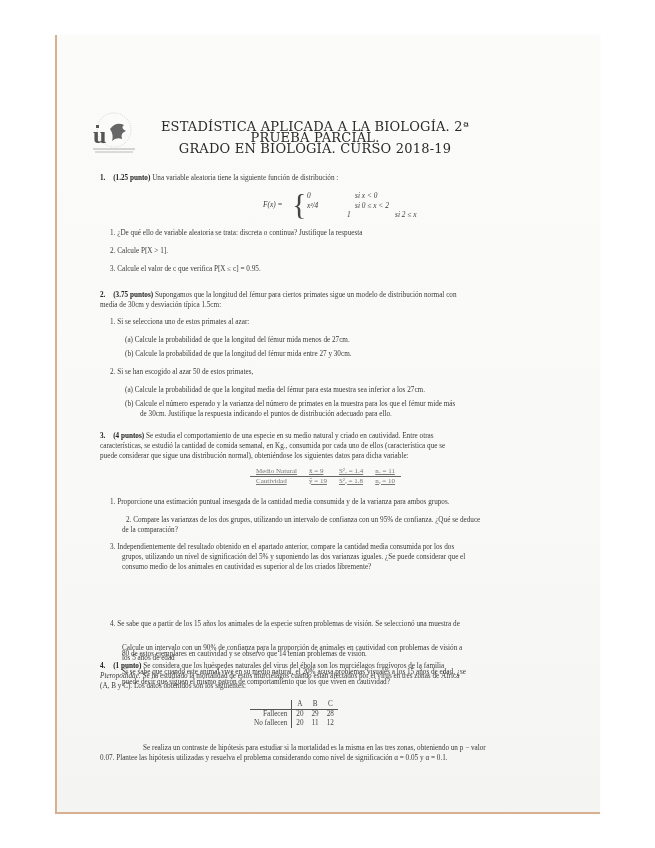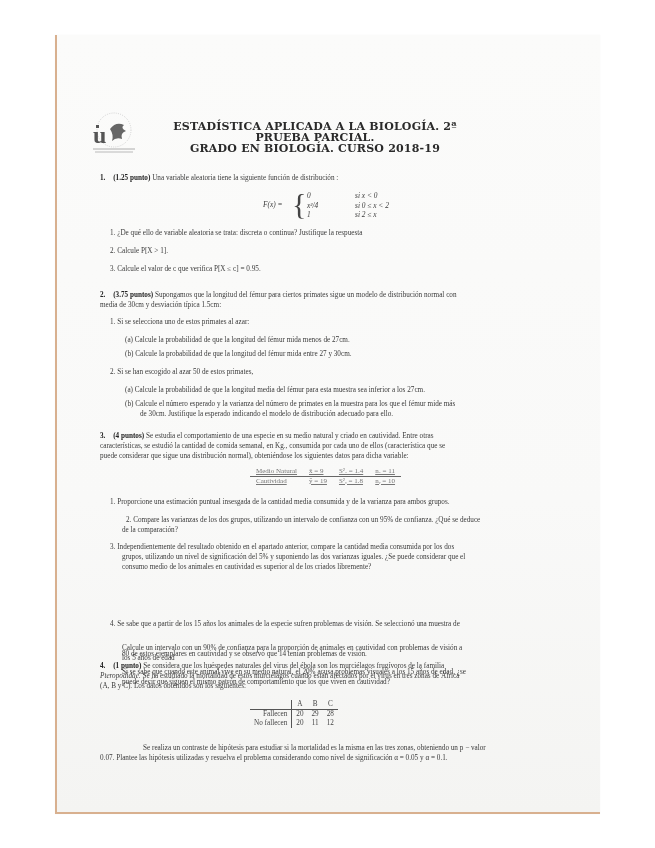--- a/index.html
+++ b/index.html
@@ -14,21 +14,21 @@
     box-shadow: 0 0 1px rgba(0,0,0,0.05);
   }
   .content {
     position:absolute; left:43px; top:0; width:460px;
     color:#3a3a3a; font-size:7.2px; line-height:9.4px;
     font-family:"Liberation Serif", "DejaVu Serif", serif;
   }
   .header { position:absolute; left:33px; top:76px; width:470px; height:50px; }
   .logo { position:absolute; left:0; top:0; width:48px; height:48px; }
   .title-block { position:absolute; left:55px; top:10px; width:340px; text-align:center;
-    font-weight:bold; font-size:11px; line-height:11px; color:#2a2a2a; letter-spacing:0.2px; }
+    font-weight:normal; font-size:13px; line-height:11px; color:#2a2a2a; letter-spacing:0.2px; }
   .title-block div:first-child { text-align:left; padding-left:0; }
   .sec { position:absolute; left:0; width:460px; }
   .b { font-weight:bold; color:#222; }
   .num { font-weight:bold; color:#222; margin-right:6px; }
   .item { position:absolute; }
   .sub { position:absolute; }
   .formula { position:absolute; left:165px; font-style:italic; font-size:7.4px; }
   .brace { position:absolute; font-size:30px; line-height:30px; font-style:normal; color:#444; font-weight:300; }
   table { border-collapse:collapse; }
   .t3 { position:absolute; left:150px; font-size:7px; color:#777; }
@@ -68,21 +68,21 @@
         <span class="num">1.</span>
         <span class="b">(1.25 punto)</span>
         <span>Una variable aleatoria tiene la siguiente función de distribución :</span>
       </div>
       <div class="formula" style="top:15px;">
         <span style="position:absolute;left:-2px;top:11px;white-space:nowrap;">F(x) =</span>
         <span class="brace" style="left:27px;top:0px;">{</span>
         <div style="position:absolute;left:42px;top:2px;width:160px;">
           <div style="height:9.5px;"><span style="display:inline-block;width:48px;">0</span><span>si x &lt; 0</span></div>
           <div style="height:9.5px;"><span style="display:inline-block;width:48px;">x²/4</span><span>si 0 ≤ x &lt; 2</span></div>
-          <div style="height:9.5px;"><span style="display:inline-block;width:48px;">1</span><span>si 2 ≤ x</span></div>
+          <div style="height:9.5px;margin-left:40px;"><span style="display:inline-block;width:48px;">1</span><span>si 2 ≤ x</span></div>
         </div>
       </div>
       <div class="item" style="left:10px;top:55px;white-space:nowrap;">
         <span>1.</span>
         <span>¿De qué ello de variable aleatoria se trata: discreta o continua? Justifique la respuesta</span>
       </div>
       <div class="item" style="left:10px;top:73px;white-space:nowrap;">
         <span>2.</span>
         <span>Calcule P[X &gt; 1].</span>
       </div>
@@ -118,21 +118,21 @@
         <span>Si se han escogido al azar 50 de estos primates,</span>
       </div>
       <div class="sub" style="left:25px;top:95px;white-space:nowrap;">
         <span>(a)</span>
         <span>Calcule la probabilidad de que la longitud media del fémur para esta muestra sea inferior a los 27cm.</span>
       </div>
       <div class="sub" style="left:25px;top:109px;white-space:nowrap;">
         <span>(b)</span>
         <span>Calcule el número esperado y la varianza del número de primates en la muestra para los que el fémur mide más</span>
       </div>
-      <div class="sub" style="left:40px;top:119px;white-space:nowrap;">de 30cm. Justifique la esperado indicando el modelo de distribución adecuado para ello.</div>
+      <div class="sub" style="left:40px;top:119px;white-space:nowrap;">de 30cm. Justifique la respuesta indicando el puntos de distribución adecuado para ello.</div>
     </div>
 
     <div class="sec" style="top:397px">
       <div style="position:absolute;left:0;top:0;white-space:nowrap;">
         <span class="num">3.</span>
         <span class="b">(4 puntos)</span>
         <span>Se estudia el comportamiento de una especie en su medio natural y criado en cautividad. Entre otras</span>
       </div>
       <div style="position:absolute;left:0;top:10px;white-space:nowrap;">características, se estudió la cantidad de comida semanal, en Kg., consumida por cada uno de ellos (característica que se</div>
       <div style="position:absolute;left:0;top:20px;white-space:nowrap;">puede considerar que sigue una distribución normal), obteniéndose los siguientes datos para dicha variable:</div>

